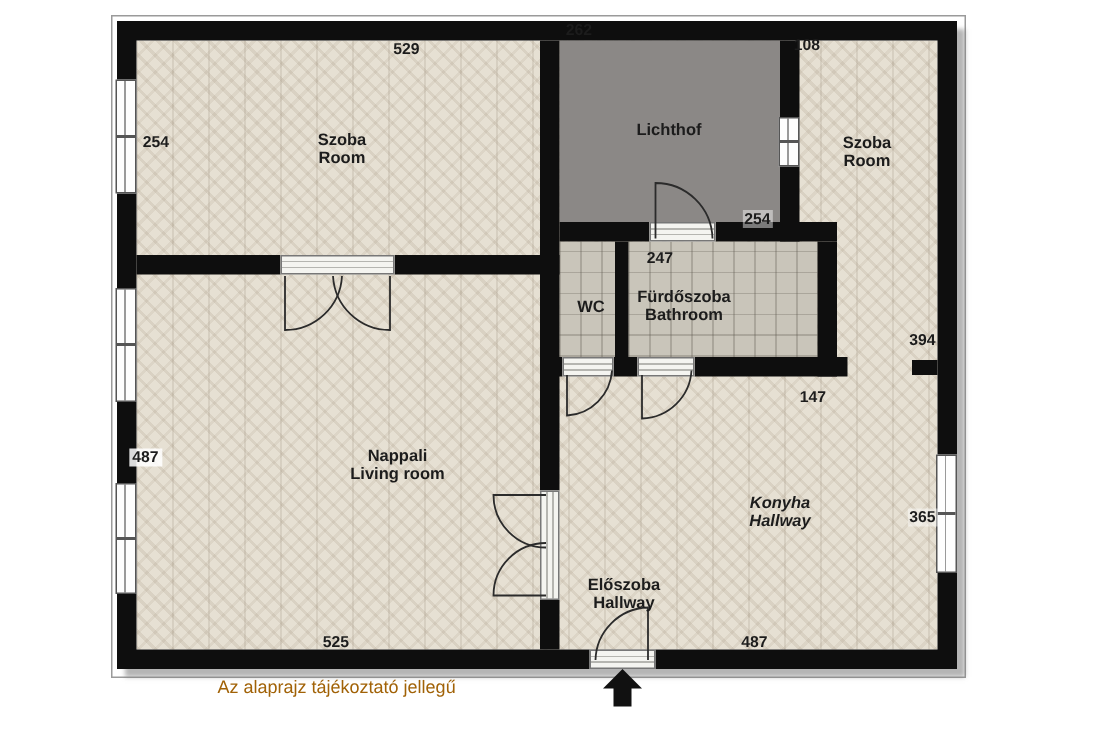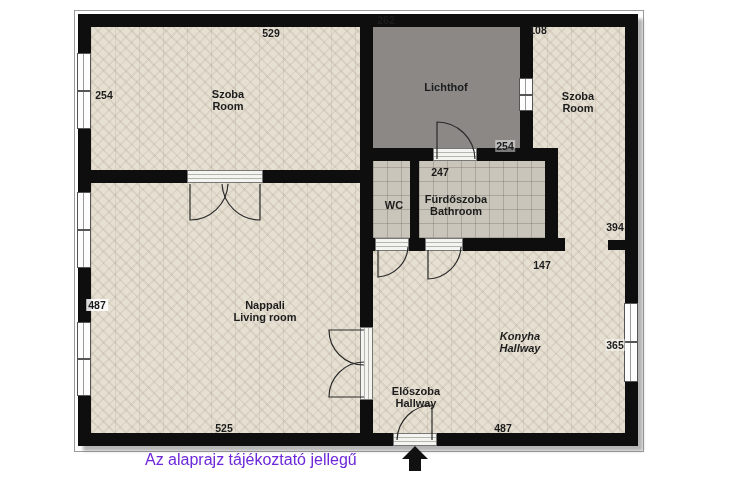--- a/index.html
+++ b/index.html
@@ -28,21 +28,21 @@
   .door-frame{position:absolute;background:#f4f4f0;border:1px solid #777;box-sizing:border-box;}
   .door-frame.h{background-image:linear-gradient(to bottom, rgba(0,0,0,0) 3px, #b5b5b0 3px, #b5b5b0 4px, rgba(0,0,0,0) 4px, rgba(0,0,0,0) 7px, #b5b5b0 7px, #b5b5b0 8px, rgba(0,0,0,0) 8px);}
   .door-frame.v{background-image:linear-gradient(to right, rgba(0,0,0,0) 3px, #b5b5b0 3px, #b5b5b0 4px, rgba(0,0,0,0) 4px, rgba(0,0,0,0) 7px, #b5b5b0 7px, #b5b5b0 8px, rgba(0,0,0,0) 8px);}
   .arcs{position:absolute;left:0;top:0;pointer-events:none;}
   .room-label{position:absolute;transform:translate(-50%,-50%);text-align:center;
       font-size:11px;line-height:11.5px;font-weight:700;color:#1c1c1c;white-space:nowrap;}
   .dim{position:absolute;transform:translate(-50%,-50%);font-size:10.5px;font-weight:700;
       color:#1c1c1c;white-space:nowrap;}
   .dim.boxed{background:rgba(255,255,255,.85);padding:0 2px;}
   .dim.halo{background:rgba(255,255,255,.45);padding:0 1px;}
-  .note{position:absolute;left:145px;top:451px;font-size:16px;color:#6d28d9;}
+  .note{position:absolute;left:145px;top:451px;font-size:12px;color:#a16207;}
 </style>
 </head>
 <body>
 
 <div class="canvas">
 
   <div class="outline"></div>
   <div class="frame-shadow"></div>
 
   <div class="floor parquet" style="left:91px;top:27px;width:534px;height:406px;"></div>

